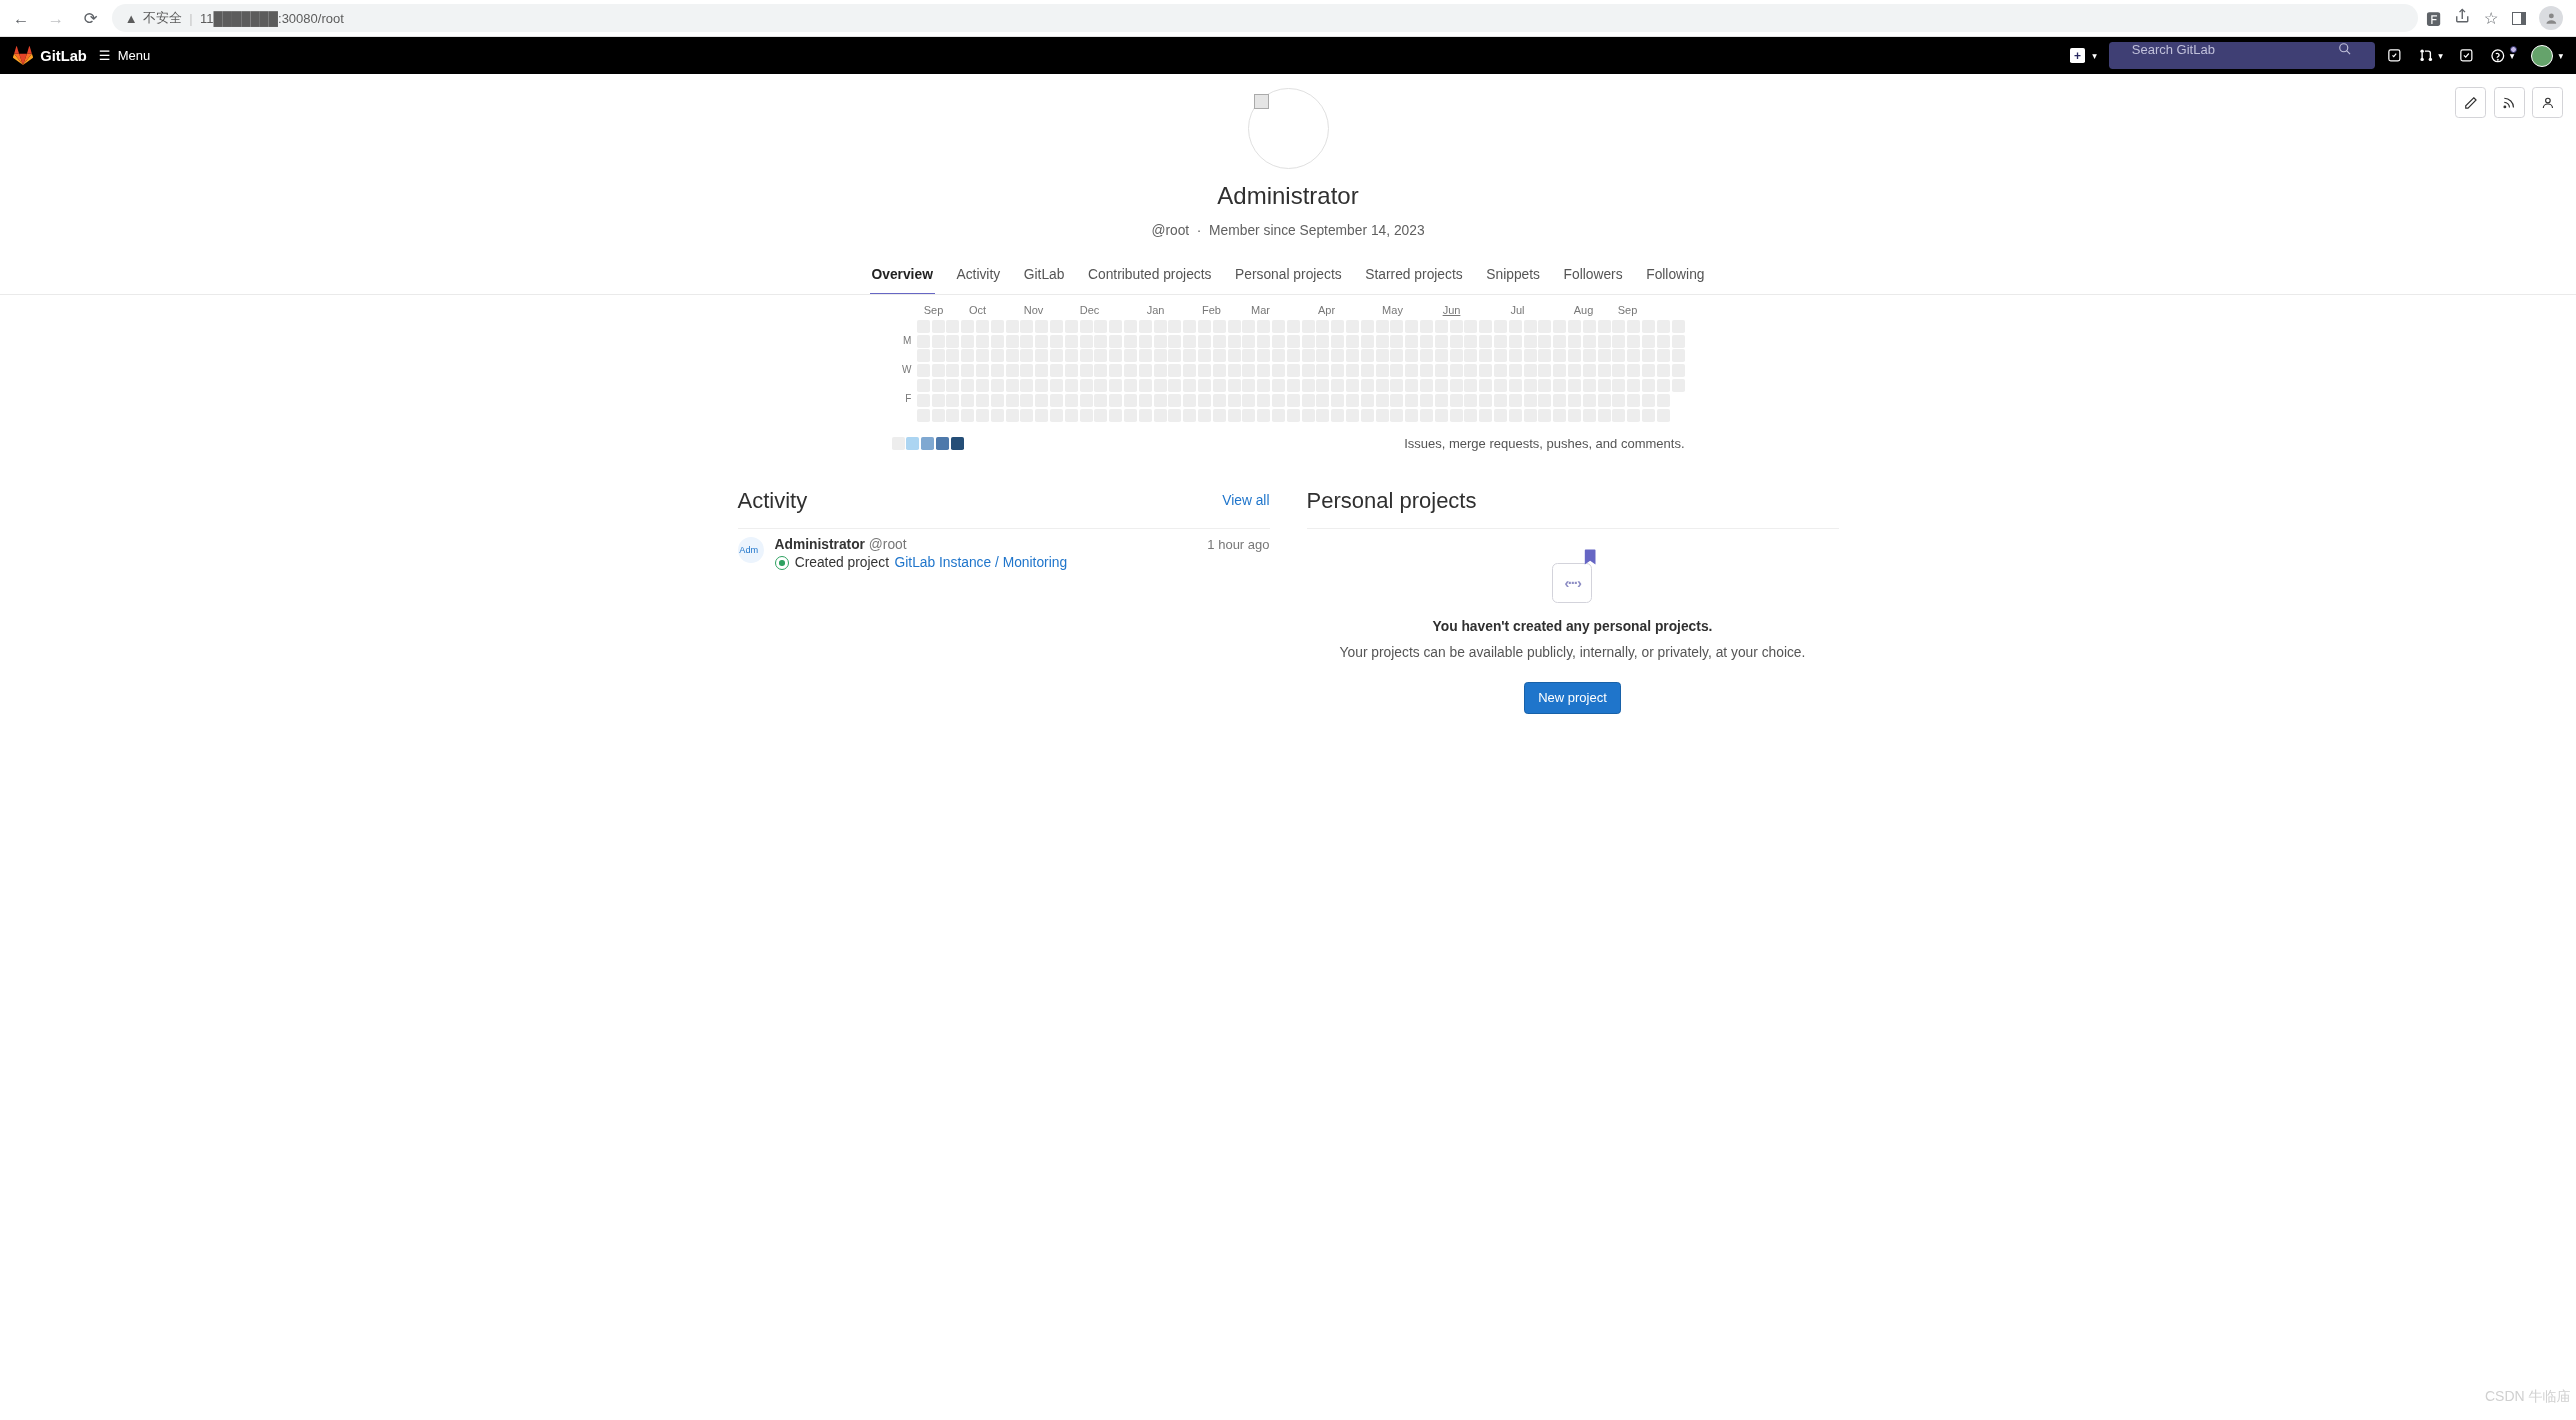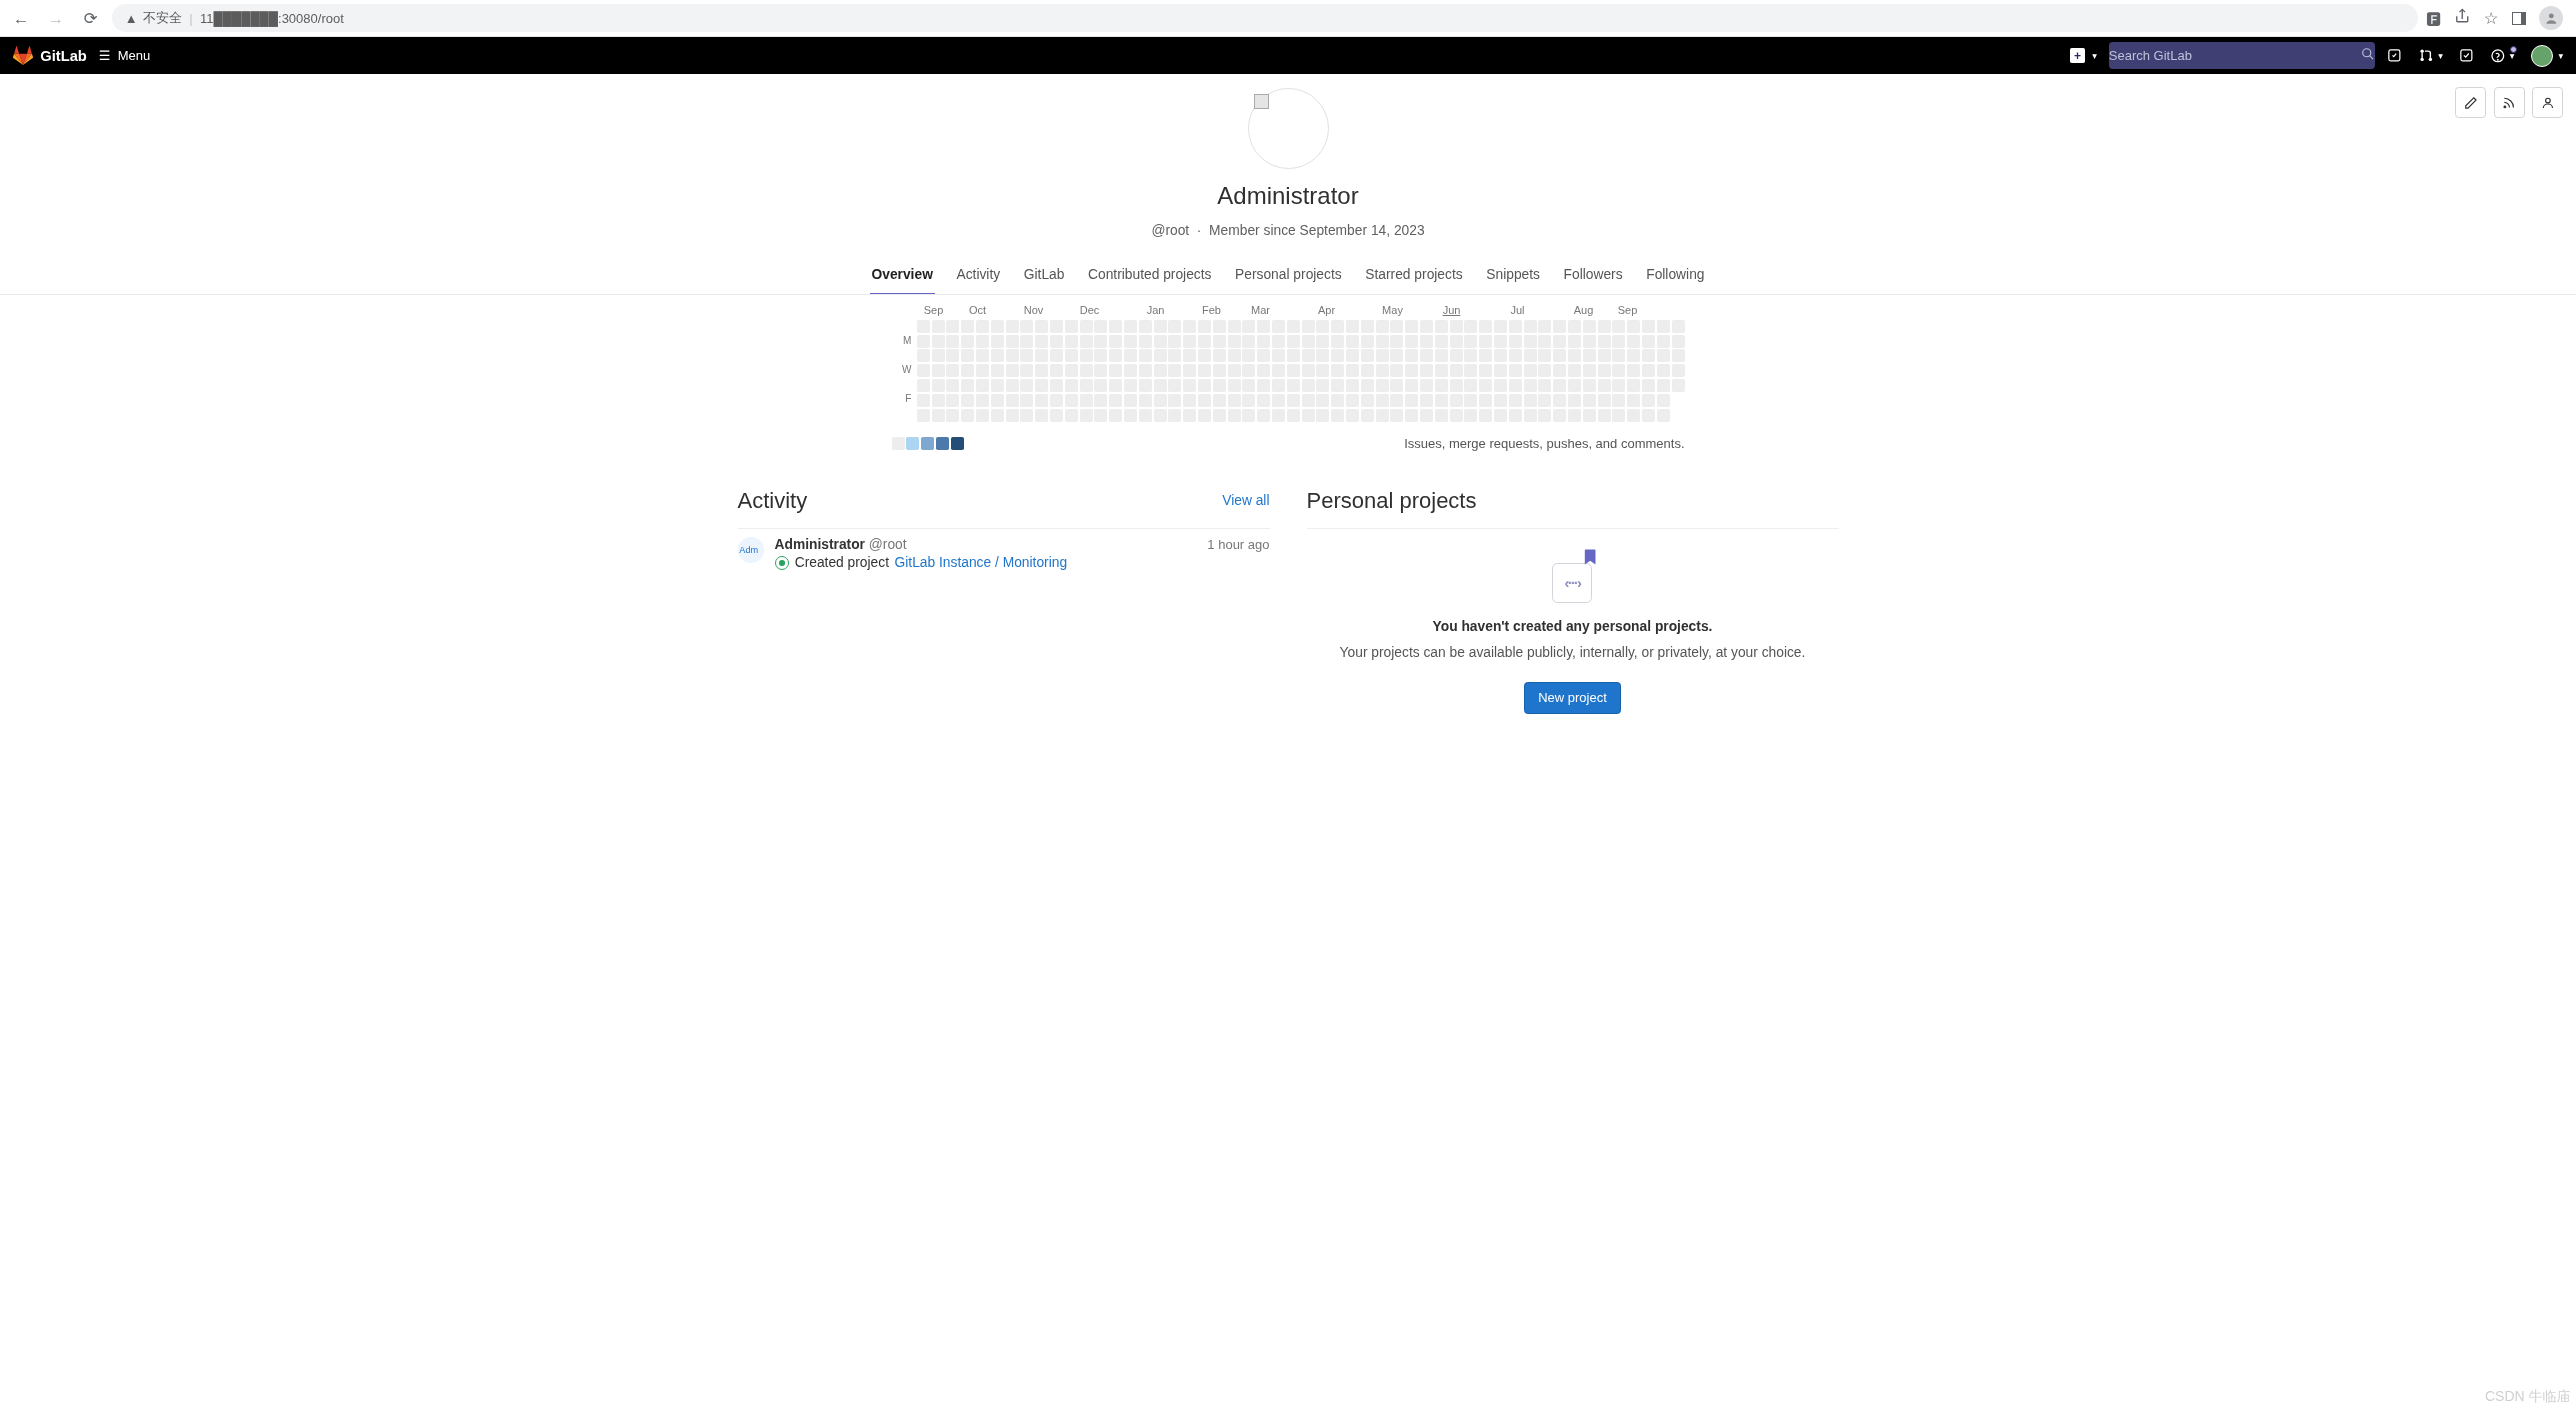--- a/index.html
+++ b/index.html
@@ -13,21 +13,21 @@
   .chrome-right { display: flex; align-items: center; gap: 13px; font-size: 16.5px; padding-right: 5.5px; }
   .chrome-circle { width: 24px; height: 24px; border-radius: 50%; background: #dadce0; display:flex; align-items:center; justify-content:center; }
 
   
   .gl-header { height: 37px; background: #000000; color: #fff; display: flex; align-items: center; padding: 0 13px; gap: 12px; }
   .gl-logo { display:flex; align-items:center; gap:7.3px; font-weight:600; font-size:14.7px; }
   .gl-logo svg { width:20px; height:20px; }
   .gl-menu-btn { display:flex; align-items:center; gap:7.3px; font-size:13px; cursor:pointer; }
   .gl-spacer { flex:1; }
   .gl-plus { display:flex; align-items:center; gap:3.7px; cursor:pointer; }
-  .gl-search { width:266px; height:27.5px; background:#3f3f74; border-radius:3.7px; display:flex; align-items:center; padding:0 0; color:#c0c0da; font-size:13px; }
+  .gl-search { width:266px; height:27.5px; background:#3f3f74; border-radius:3.7px; display:flex; padding:0 23px; color:#c0c0da; font-size:13px; }
   .gl-search span:first-child { flex:1; }
   .gl-icons { display:flex; align-items:center; gap:16.5px; font-size:14.7px; }
   .gl-icon { display:flex; align-items:center; cursor:pointer; position:relative; }
   .gl-mr svg { width:16.5px; height:16.5px; fill:#fff; }
   .gl-avatar { width:22px; height:22px; border-radius:50%; background:#65a36b; border:0.9px solid #fff; margin-right:1.8px; }
   .gl-caret { font-size:9.2px; margin-left:3.7px; }
   .gl-dot { position:absolute; top:-1.8px; right:-2.8px; width:7.3px; height:7.3px; border-radius:50%; background:#c3b8e6; border:0.9px solid #292961; }
 
   
   .profile-header { border-bottom: 0.9px solid #eaeaea; position:relative; padding-top: 13.8px; }

